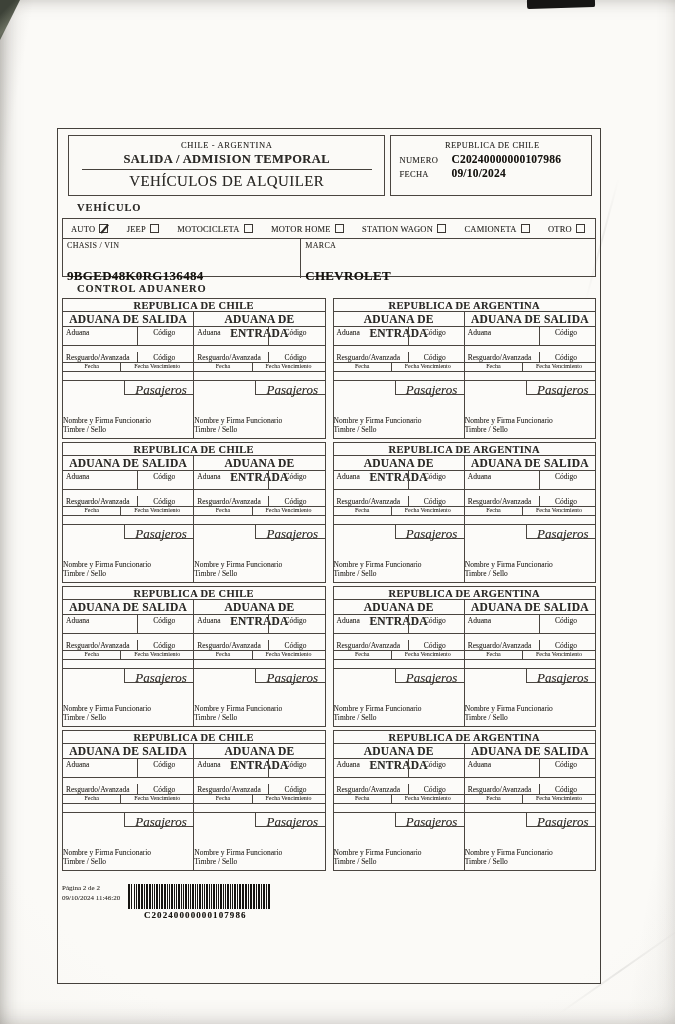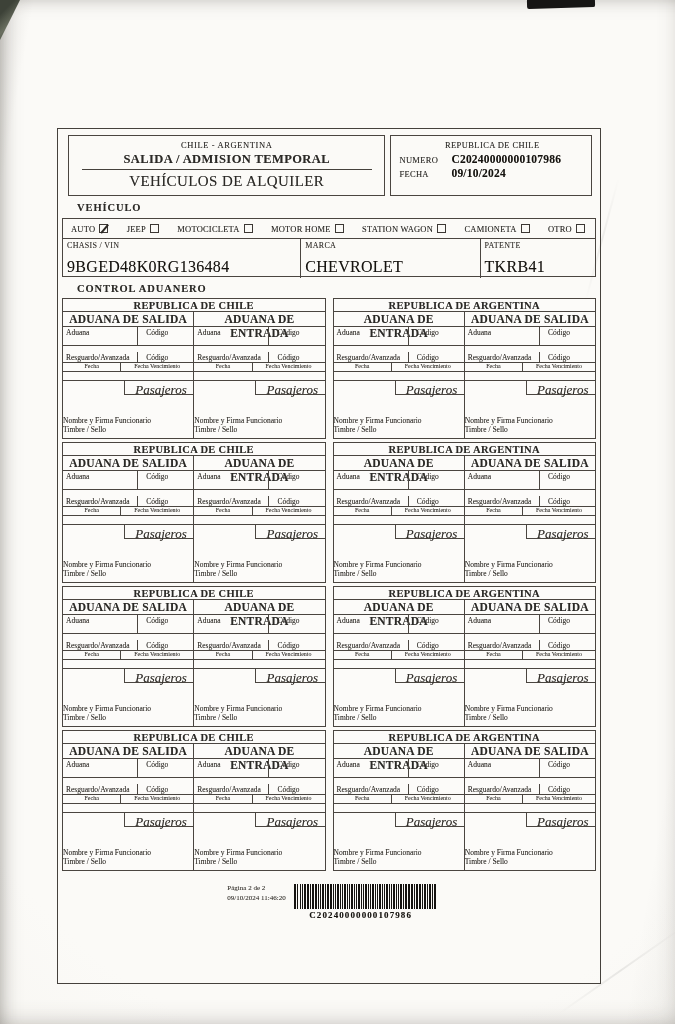--- a/index.html
+++ b/index.html
@@ -51,51 +51,51 @@
   .vtype { display:flex; align-items:center; gap:4px; }
   .vtlabel { font-size:8.5px; letter-spacing:0.2px; }
   .checkbox { width:9px; height:9px; border:1.1px solid #3c3834; position:relative;
     display:inline-block; background:#fbfaf7; }
   .check { position:absolute; left:-1px; top:3px; width:11px; height:1.6px;
     background:#2b2824; transform:rotate(-50deg); }
   .vinfo { display:flex; height:39px; }
   .vcell { padding:2px 0 0 4px; }
   .vcell + .vcell { border-left:1.2px solid #4a4540; }
   .vlabel { font-size:8px; letter-spacing:0.3px; color:#34312d; }
-  .vvalue { font-size:16px; font-weight:normal; margin-top:8px; color:#15130f; letter-spacing:0.3px; }
+  .vvalue { font-size:13px; font-weight:bold; margin-top:18px; color:#15130f; letter-spacing:0.3px; }
 
   
   #control-rows { margin:4px 4px 0 4px; }
   .crow { display:flex; gap:7px; height:141px; margin-bottom:3px; }
   .ctable { flex:1; border:1.2px solid #4a4540; display:flex; flex-direction:column; background:rgba(255,255,255,0.25); }
   .ct-title { height:13px; border-bottom:1px solid #4a4540; text-align:center;
     font-weight:bold; font-size:10.5px; line-height:13px; letter-spacing:0.3px; }
   .ct-sub { display:flex; height:15px; border-bottom:1px solid #4a4540; }
   .ct-subcell { flex:1; text-align:center; font-weight:bold; font-size:11.5px; line-height:14px; letter-spacing:0.2px; }
   .ct-subcell + .ct-subcell { border-left:1px solid #4a4540; }
   .ct-body { flex:1; display:flex; min-height:0; }
   .ct-col { flex:1; display:flex; flex-direction:column; min-width:0; }
   .ct-col.first { border-right:1px solid #4a4540; }
   .fr { height:19px; border-bottom:1px solid #4a4540; display:flex; }
   .fr2 { height:17px; border-bottom:1px solid #4a4540; display:flex;align-items:flex-end; }
   .fa { width:57%; font-size:7.5px; padding:1px 0 0 3px; color:#312e2a; }
-  .fc { width:43%; border-left:1px solid #4a4540; font-size:7.5px; padding:1px 0 0 8px; color:#312e2a; }
+  .fc { width:43%; border-left:1px solid #4a4540; font-size:7.5px; padding:1px 0 0 15px; color:#312e2a; }
   .fdates { height:9px; border-bottom:1px solid #4a4540; display:flex; font-size:6px; color:#35322e; }
   .fd1 { width:44%; text-align:center; }
   .fd2 { width:56%; border-left:1px solid #4a4540; text-align:center; }
   .blankrow { height:9px; border-bottom:1px solid #4a4540; }
   .pasrow { height:14px; display:flex; justify-content:flex-end; }
   .pasbox { width:53%; border-left:1px solid #4a4540; border-bottom:1px solid #4a4540;
     font-size:13px; padding:1px 0 0 10px; color:#312e2a;font-style:italic; }
   .sig { flex:1; display:flex; flex-direction:column; justify-content:flex-end;
     text-align:left; font-size:7.5px; line-height:1.3; padding-bottom:3px; color:#312e2a; }
 
   
   .footer { position:absolute; left:57px; top:884px; width:544px; display:flex;
-    justify-content:center; align-items:flex-start; }
+    justify-content:flex-start; align-items:flex-start; }
   .footer-left { font-size:7px; color:#3a3732; margin-left:5px; line-height:1.4; }
   .footer-right { width:150px; text-align:center; }
   .barcode { height:25px; display:flex; align-items:stretch; justify-content:flex-end; overflow:hidden; }
   .bar { flex:none; height:100%; }
   .barcode-text { font-size:9px; font-weight:bold; letter-spacing:1.1px; margin-top:1px; color:#15130f; }
 </style>
 </head>
 <body>
 
 <div class="paper">
@@ -162,24 +162,20 @@
         </div>
       <div class="vinfo" id="vinfo">
           <div class="vcell" style="width: 44.6%;">
             <div class="vlabel">CHASIS / VIN</div>
             <div class="vvalue">9BGED48K0RG136484</div>
           </div>
           <div class="vcell" style="width: 33.7%;">
             <div class="vlabel">MARCA</div>
             <div class="vvalue">CHEVROLET</div>
           </div>
-          <div class="vcell" style="width: 21.7%;">
-            <div class="vlabel">PATENTE</div>
-            <div class="vvalue">TKRB41</div>
-          </div>
         </div>
     </div>
 
     <div class="section-label">CONTROL ADUANERO</div>
 
     <div id="control-rows">
         <div class="crow">
           <div class="ctable">
             <div class="ct-title">REPUBLICA DE CHILE</div>
             <div class="ct-sub">

